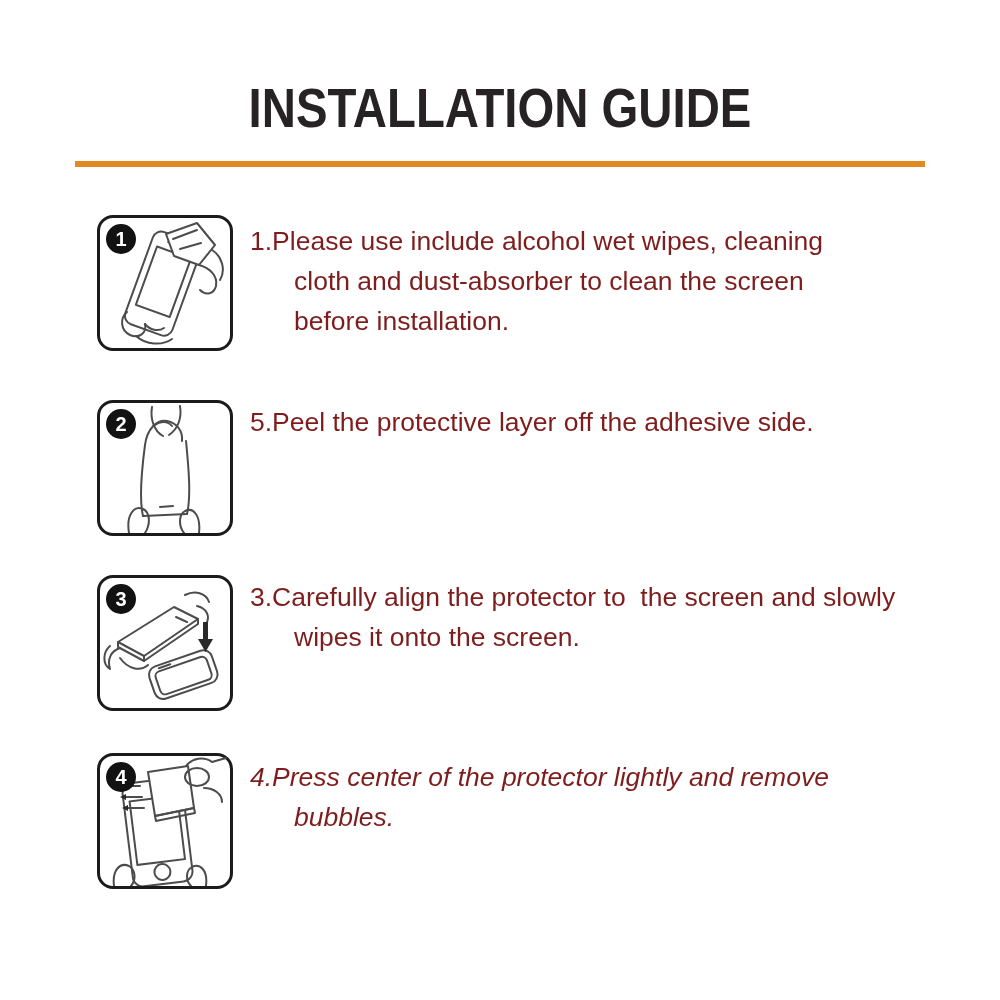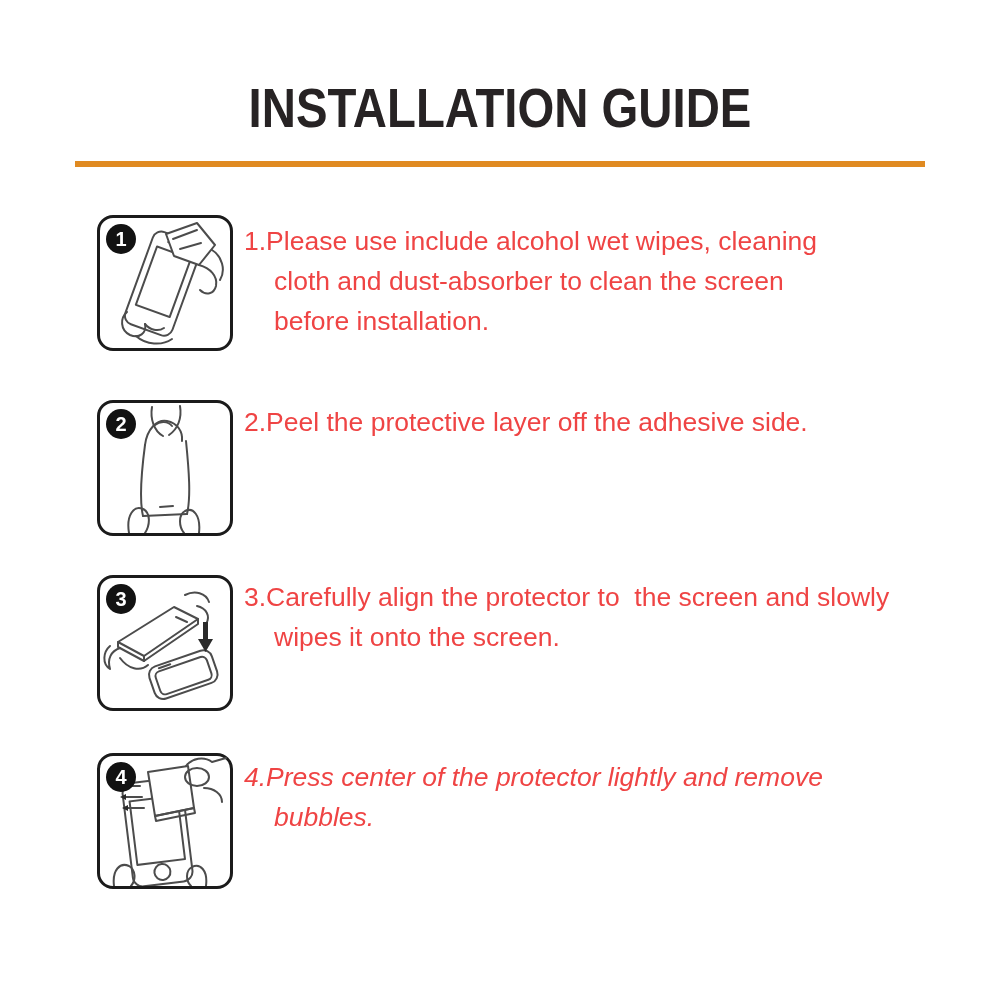--- a/index.html
+++ b/index.html
@@ -28,25 +28,25 @@
     font-weight:bold; font-size:20px;
     display:flex; align-items:center; justify-content:center; z-index:2;
   }
   .illus { position:absolute; left:0; top:0; width:100%; height:100%; }
   .illus path, .illus rect, .illus line, .illus ellipse, .illus circle, .illus polyline {
     fill:none; stroke:#4c4c4c; stroke-width:2; stroke-linecap:round; stroke-linejoin:round;
   }
   .illus .filled { fill:#2a2a2a; stroke:none; }
   .illus .white { fill:#ffffff; }
   .step-text {
-    position:absolute; left:244px; font-size:26.5px; color:#ef4444;
+    position:absolute; left:250px; font-size:26.5px; color:#7f1d1d;
     line-height:40px;
   }
   .line { white-space:pre; }
-  .cont { margin-left:30px; }
+  .cont { margin-left:44px; }
   #box1 { top:215px; } #text1 { top:221px; }
   #box2 { top:400px; } #text2 { top:402px; }
   #box3 { top:575px; } #text3 { top:577px; }
   #box4 { top:753px; } #text4 { top:757px;font-style:italic; }
 </style>
 </head>
 <body>
 
 <div class="page">
 
@@ -86,21 +86,21 @@
       <path d="M45,42 C47,26 57,16 67,18 C77,20 83,28 82,38"></path>
       <path d="M52,4 C50,16 54,28 63,33"></path>
       <path d="M80,3 C82,15 78,26 69,32"></path>
       <path d="M55,22 C60,18 68,18 72,23"></path>
       <path d="M60,104 L73,103"></path>
       <path d="M29,130 C26,112 34,102 43,106 C51,110 50,122 45,130"></path>
       <path d="M99,130 C101,112 93,104 85,108 C78,112 79,124 84,130"></path>
     </svg>
   </div>
   <div class="step-text" id="text2">
-    <div class="line">2.Peel the protective layer off the adhesive side.</div>
+    <div class="line">5.Peel the protective layer off the adhesive side.</div>
   </div>
 
   <div class="step-box" id="box3">
     <div class="badge">3</div>
     <svg class="illus" viewBox="0 0 130 130">
       <path class="white" d="M18,64 L74,29 L98,41 L44,78 Z" stroke="#4c4c4c" stroke-width="2"></path>
       <path d="M18,64 L18,69 L44,83 L44,78"></path>
       <path d="M44,83 L98,46 L98,41"></path>
       <path d="M76,39 L87,44"></path>
       <g transform="rotate(-19 82 96)">

